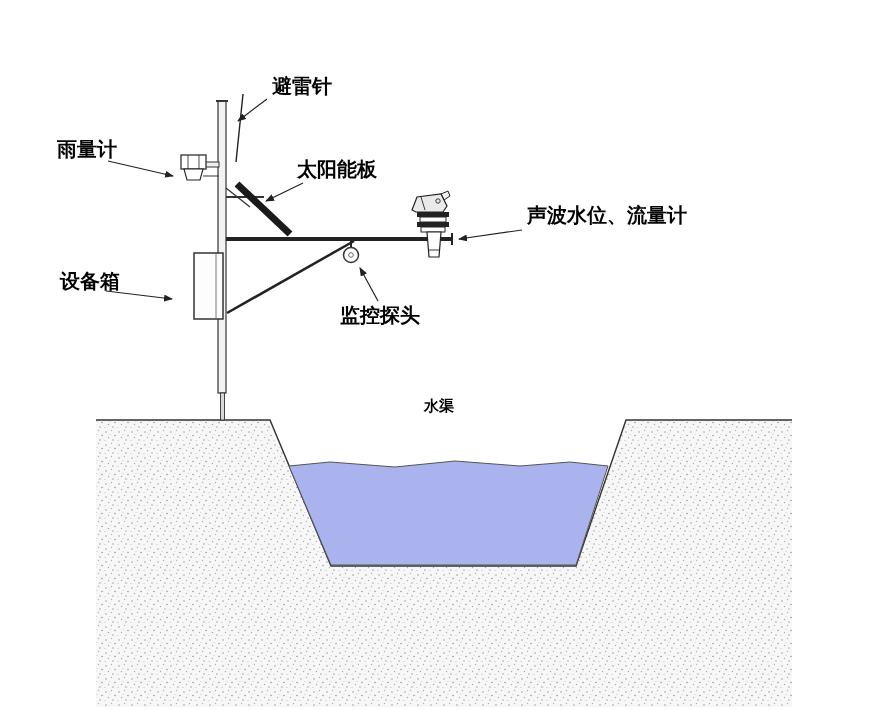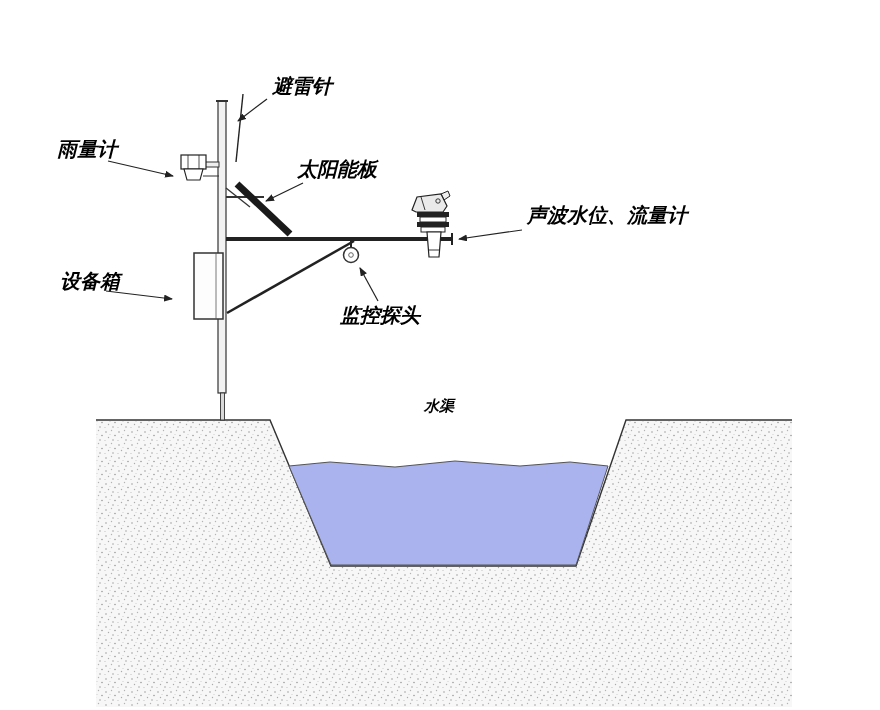--- a/index.html
+++ b/index.html
@@ -7,21 +7,20 @@
     padding: 0;
     background: #ffffff;
     font-family: "DejaVu Sans", "Liberation Sans", sans-serif;
   }
   .canvas {
     position: relative;
     width: 880px;
     height: 710px;
     background: #ffffff;
     overflow: hidden;
-    font-style: italic;
   }
   svg { display: block; }
   text.diagram-label {
     font-family: "DejaVu Sans", "Liberation Sans", sans-serif;
     font-weight: bold;
     fill: #000000;
     font-size: 20px;
   }
   text.diagram-label.small {
     font-size: 15px;

